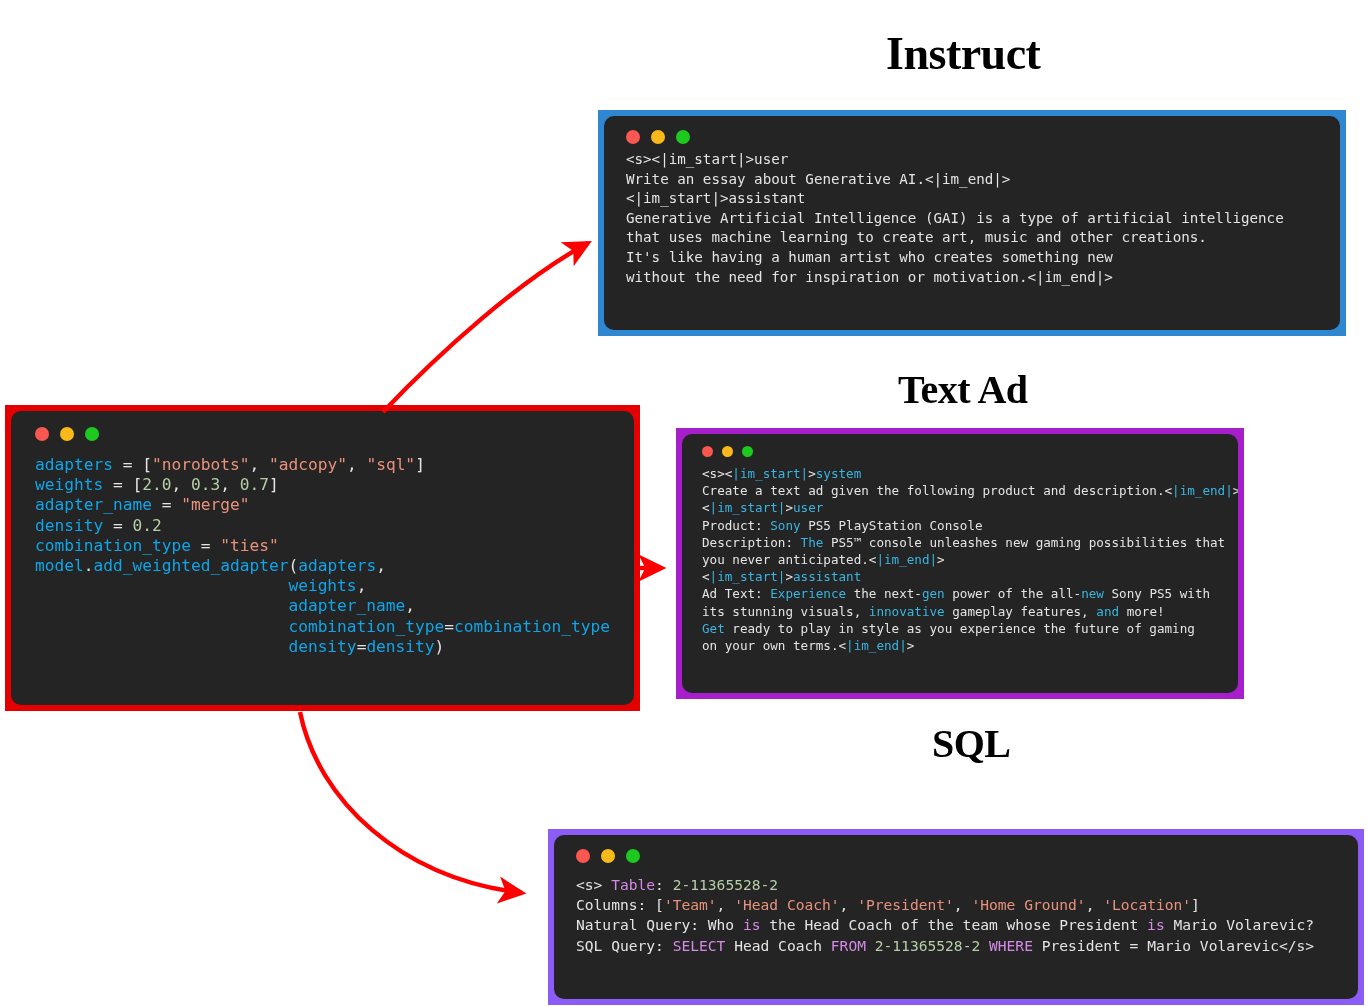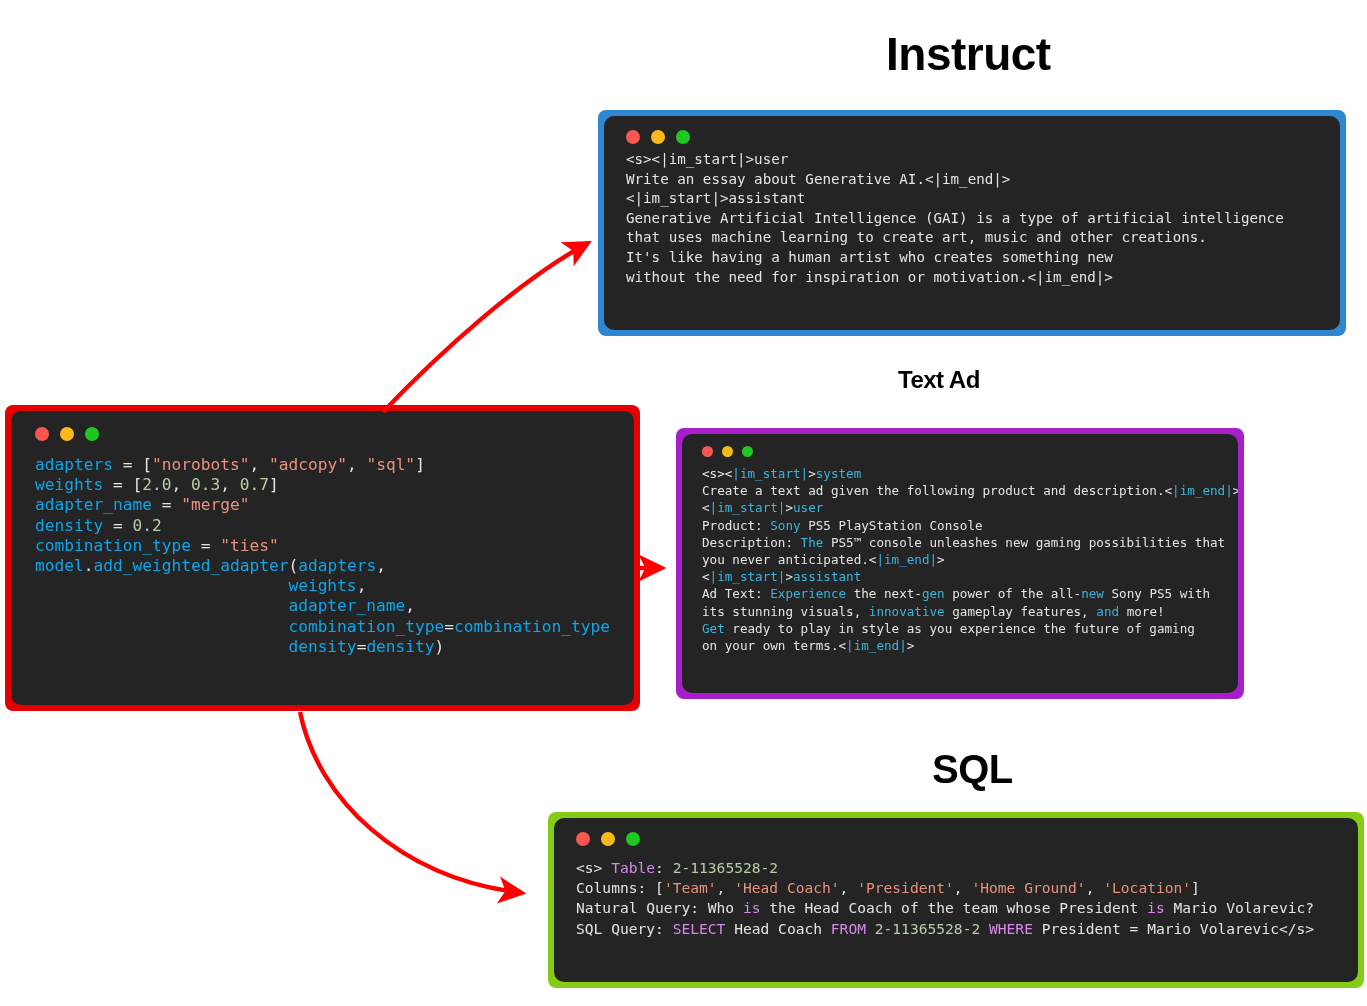--- a/index.html
+++ b/index.html
@@ -11,35 +11,35 @@
     width: 1367px;
     height: 1006px;
     position: relative;
     overflow: hidden;
     font-family: "Liberation Sans", sans-serif;
   }
 
   
   .heading {
     position: absolute;
-    font-family: Liberation Sans, sans-serif;
+    font-family: Liberation Serif, serif;
     font-weight: bold;
     color: #000000;
     letter-spacing: -0.5px;
     white-space: nowrap;
   }
   #heading-instruct { left: 886px;  top: 27px;  font-size: 46px; }
-  #heading-textad   { left: 898px;  top: 366px; font-size: 24px; }
-  #heading-sql      { left: 932px;  top: 747px; font-size: 40px; }
+  #heading-textad   { left: 898px;  top: 366px; font-size: 40px; }
+  #heading-sql      { left: 932px;  top: 720px; font-size: 40px; }
 
   
   .term {
     position: absolute;
     box-sizing: border-box;
-    border-radius: 8px;
+    border-radius: 0;
     padding: 6px;
   }
   .term-inner {
     width: 100%;
     height: 100%;
     box-sizing: border-box;
     background: #242424;
     border-radius: 10px;
     padding: 12px 16px 12px 20px;
     overflow: hidden;
@@ -91,22 +91,22 @@
   #win-textad {
     left: 676px; top: 428px; width: 568px; height: 271px;
     background: #A71FCB;
   }
   #win-textad .code { font-size: 12.6px; line-height: 17.2px; }
   #win-textad .term-inner { padding: 12px 8px 8px 20px; }
   #win-textad .dot { width: 11px; height: 11px; }
   #win-textad .dots { gap: 9px; margin-bottom: 8px; }
 
   #win-sql {
-    left: 548px; top: 812px; width: 816px; height: 176px;
-    background: #84cc16;
+    left: 548px; top: 829px; width: 816px; height: 176px;
+    background: #8b5cf6;
   }
   #win-sql .code { font-size: 14.6px; line-height: 20.2px; }
   #win-sql .term-inner { padding: 14px 8px 10px 22px; }
   #win-sql .dots { margin-bottom: 12px; }
 
   
   #arrows {
     position: absolute;
     left: 0; top: 0;
     width: 1367px; height: 1006px;

